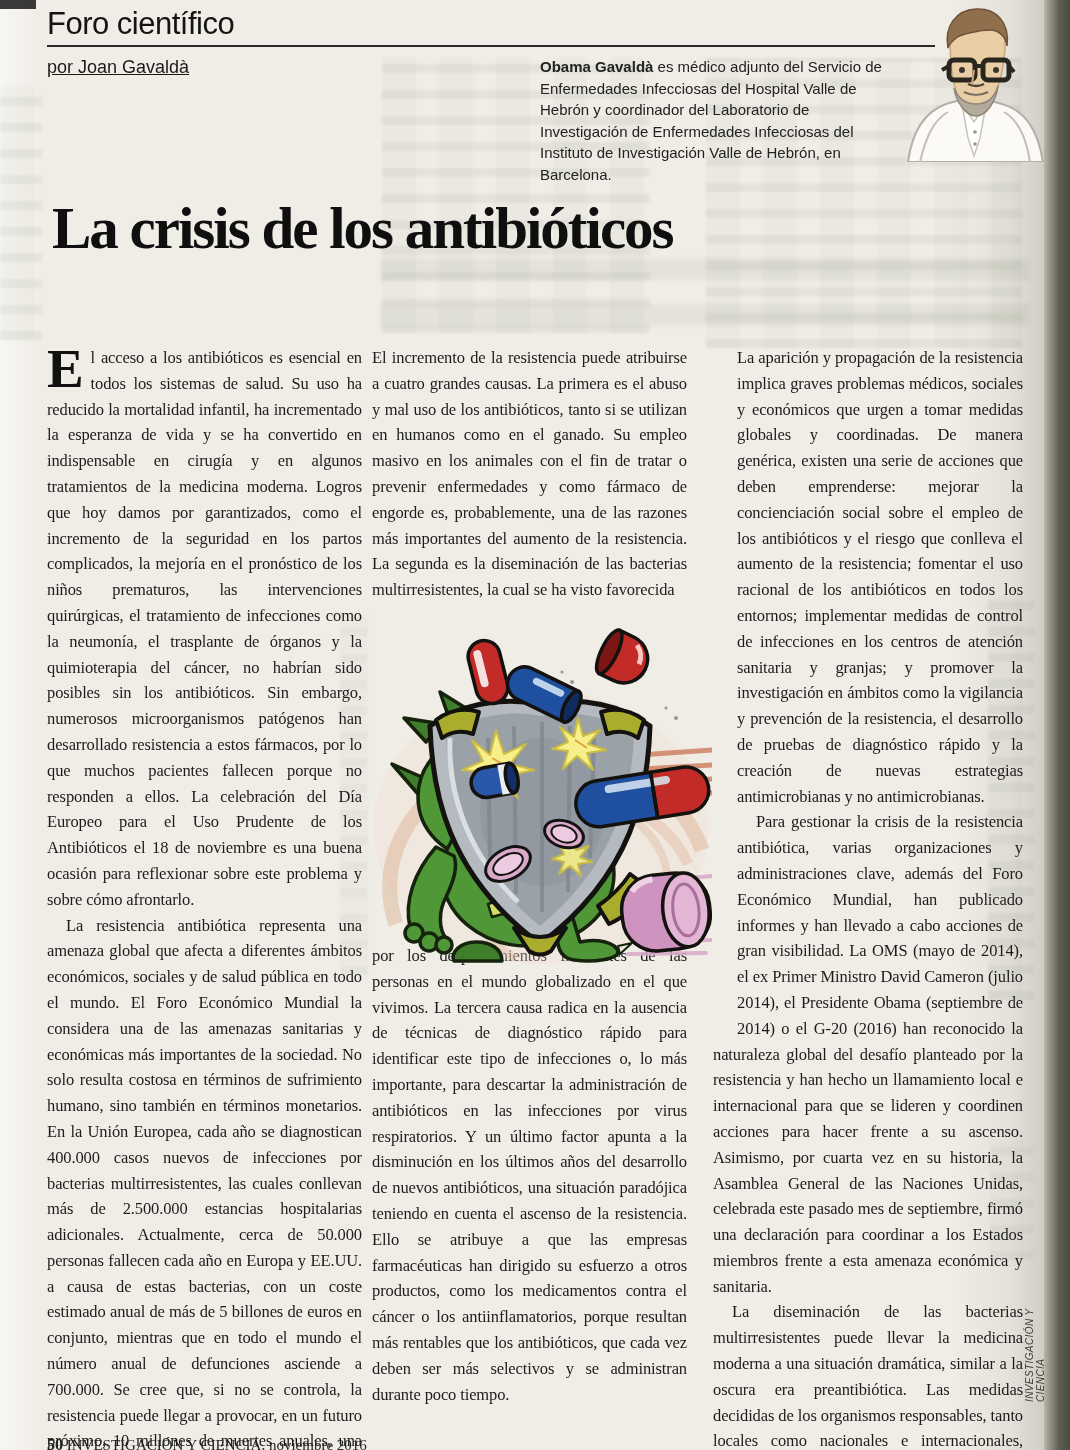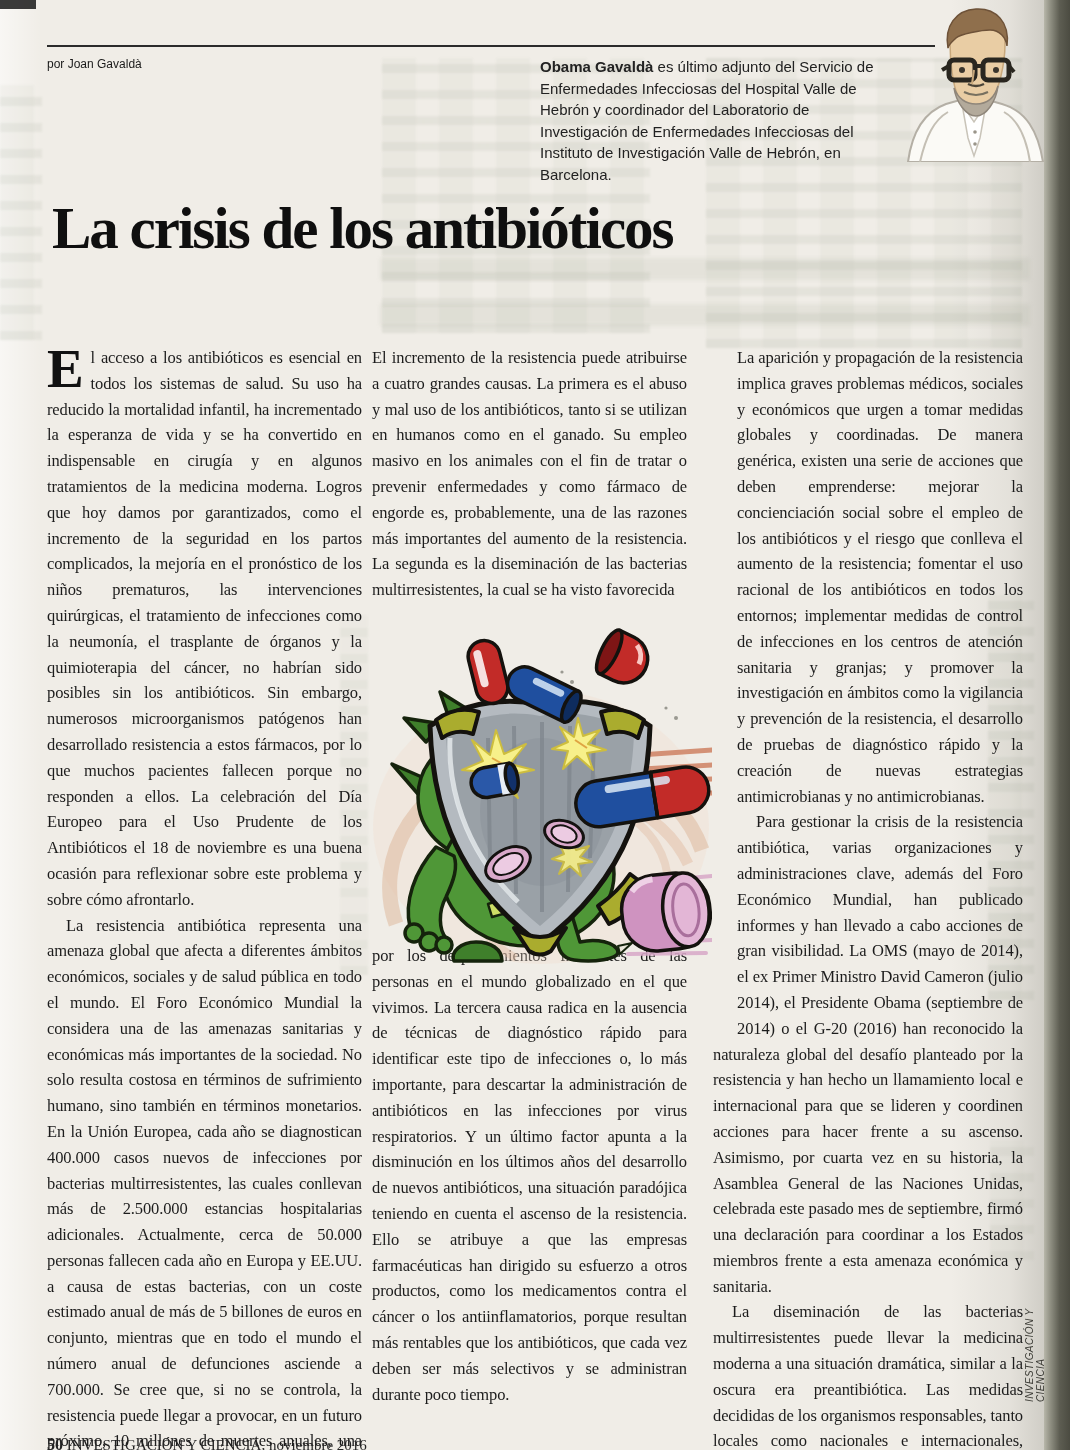--- a/index.html
+++ b/index.html
@@ -20,21 +20,21 @@
     background:
       repeating-linear-gradient(0deg, rgba(136,146,124,.20) 0 9px, rgba(0,0,0,0) 9px 26px),
       repeating-linear-gradient(90deg, rgba(136,146,124,.10) 0 34px, rgba(0,0,0,0) 34px 57px);}
   .ghost-headline{position:absolute;z-index:1;opacity:.5;filter:blur(2.2px);pointer-events:none;
     background:repeating-linear-gradient(0deg, rgba(148,156,134,.26) 0 22px, rgba(0,0,0,0) 22px 46px);}
 
   .kicker{position:absolute;left:47px;top:6px;z-index:2;font-family:"Liberation Sans",sans-serif;
     font-size:31px;letter-spacing:-.5px;color:#141414;}
   .rule{position:absolute;left:47px;top:45px;width:888px;height:2px;background:#2b2b2b;z-index:2;}
   .byline{position:absolute;left:47px;top:57px;z-index:2;font-family:"Liberation Sans",sans-serif;
-    font-size:12px;color:#1a1a1a;}
+    font-size:18px;color:#1a1a1a;text-decoration:underline;}
   .bio{position:absolute;left:540px;top:56px;width:352px;z-index:2;font-family:"Liberation Sans",sans-serif;
     font-size:15px;line-height:21.5px;color:#222;}
   .bio b{font-weight:bold;}
 
   .title{position:absolute;left:52px;top:166px;z-index:2;font-family:"Liberation Serif",serif;
     font-weight:bold;font-size:59px;letter-spacing:-2px;color:#0f0f0f;white-space:nowrap;margin-top:28px;}
   .subtitle{position:absolute;left:52px;top:250px;width:925px;z-index:2;
     font-family:"Liberation Sans",sans-serif;font-size:26px;line-height:36px;
     letter-spacing:-.3px;color:#1b1b1b;}
 
@@ -69,24 +69,25 @@
   <div class="ghost" style="left:0;top:85px;width:42px;height:255px;"></div>
   <div class="ghost" style="left:382px;top:58px;width:268px;height:275px;"></div>
   <div class="ghost" style="left:706px;top:58px;width:316px;height:290px;"></div>
   <div class="ghost-headline" style="left:380px;top:244px;width:650px;height:82px;"></div>
   <div class="ghost" style="left:988px;top:595px;width:46px;height:405px;"></div>
   <div class="ghost" style="left:340px;top:615px;width:28px;height:360px;opacity:.35;"></div>
   <div class="ghost" style="left:990px;top:1140px;width:44px;height:120px;opacity:.4;"></div>
 
   <div class="corner-mark"></div>
 
+  <div class="kicker">Foro científico</div>
   <div class="rule"></div>
   <div class="byline">por Joan Gavaldà</div>
 
-  <div class="bio"><b>Obama Gavaldà</b><span> es último adjunto del Servicio de Enfermedades Infecciosas del Hospital Valle de Hebrón y coordinador del Laboratorio de Investigación de Enfermedades Infecciosas del Instituto de Investigación Valle de Hebrón, en Barcelona.</span></div>
+  <div class="bio"><b>Obama Gavaldà</b><span> es médico adjunto del Servicio de Enfermedades Infecciosas del Hospital Valle de Hebrón y coordinador del Laboratorio de Investigación de Enfermedades Infecciosas del Instituto de Investigación Valle de Hebrón, en Barcelona.</span></div>
 
   <svg class="portrait" viewBox="0 0 170 158">
     <path d="M18,158 C22,128 34,108 56,100 L84,92 L112,100 C136,107 148,127 153,158 Z" fill="#fbfaf6" stroke="#b4afa5" stroke-width="2"></path>
     <path d="M30,158 C36,132 44,116 58,108 M140,158 C136,132 128,116 114,108" fill="none" stroke="#c4bfb4" stroke-width="2"></path>
     <path d="M72,100 L84,118 L96,100 L90,134 L84,152 L78,134 Z" fill="#ffffff" stroke="#c9c4b9" stroke-width="1.5"></path>
     <circle cx="85" cy="128" r="1.8" fill="#9a958a"></circle>
       <circle cx="85" cy="140" r="1.8" fill="#9a958a"></circle>
     <path d="M60,38 C60,18 74,8 87,8 C102,8 116,20 115,40 C115,62 108,86 103,94 C98,104 90,108 86,108 C80,108 72,102 68,92 C63,82 60,58 60,38 Z" fill="#e9cda4" stroke="#c8a87c" stroke-width="1.5"></path>
     <path d="M58,44 C54,22 66,6 86,5 C106,4 120,18 117,42 C116,34 110,26 100,26 C92,26 70,30 66,34 C62,38 59,40 58,44 Z" fill="#8f6f4c" stroke="#6e5238" stroke-width="1.5"></path>
     <path d="M64,84 C66,98 76,112 86,112 C96,112 106,98 108,82 C104,96 96,100 86,100 C76,100 68,94 64,84 Z" fill="#b3aa9b" stroke="#8f867a" stroke-width="1.5"></path>

